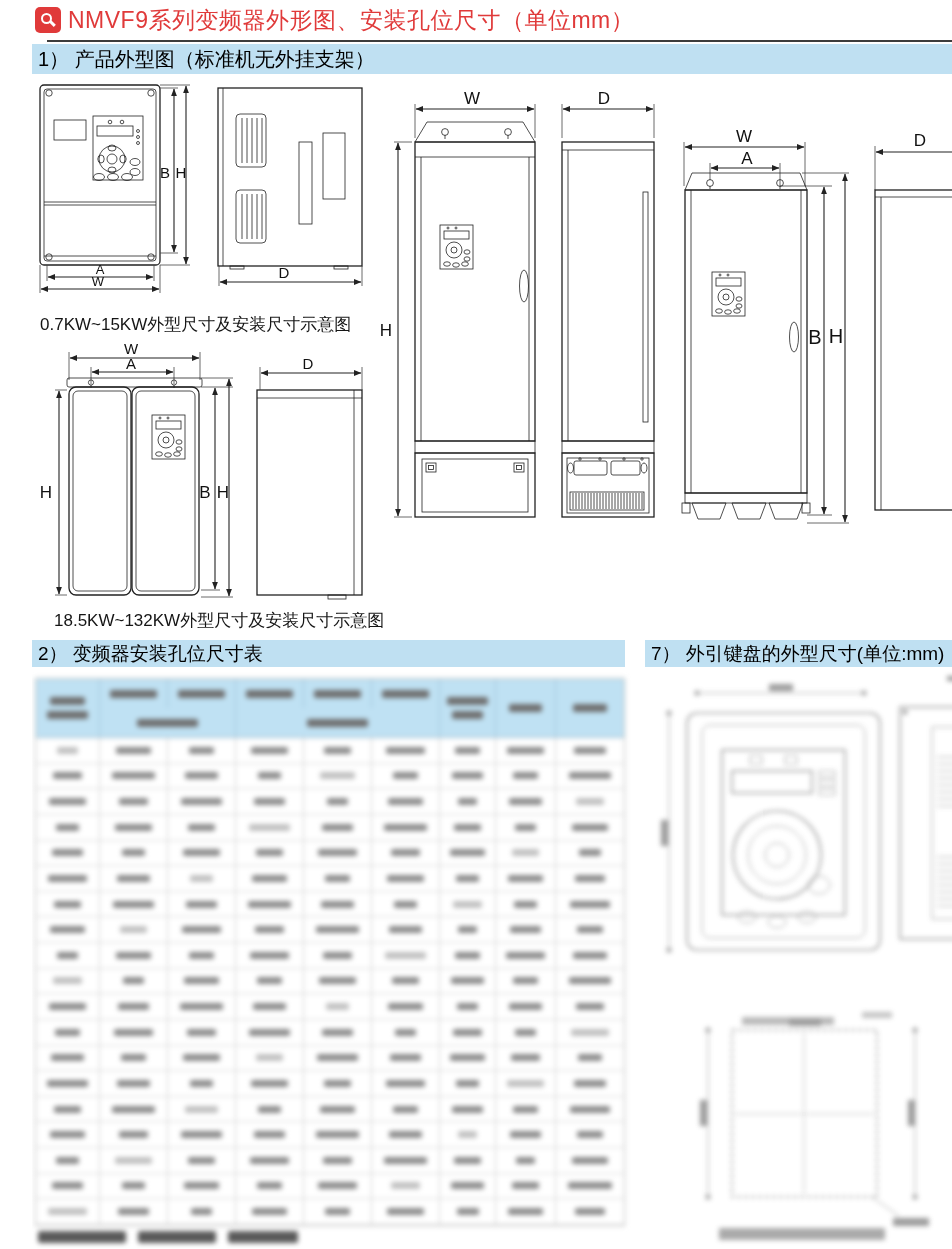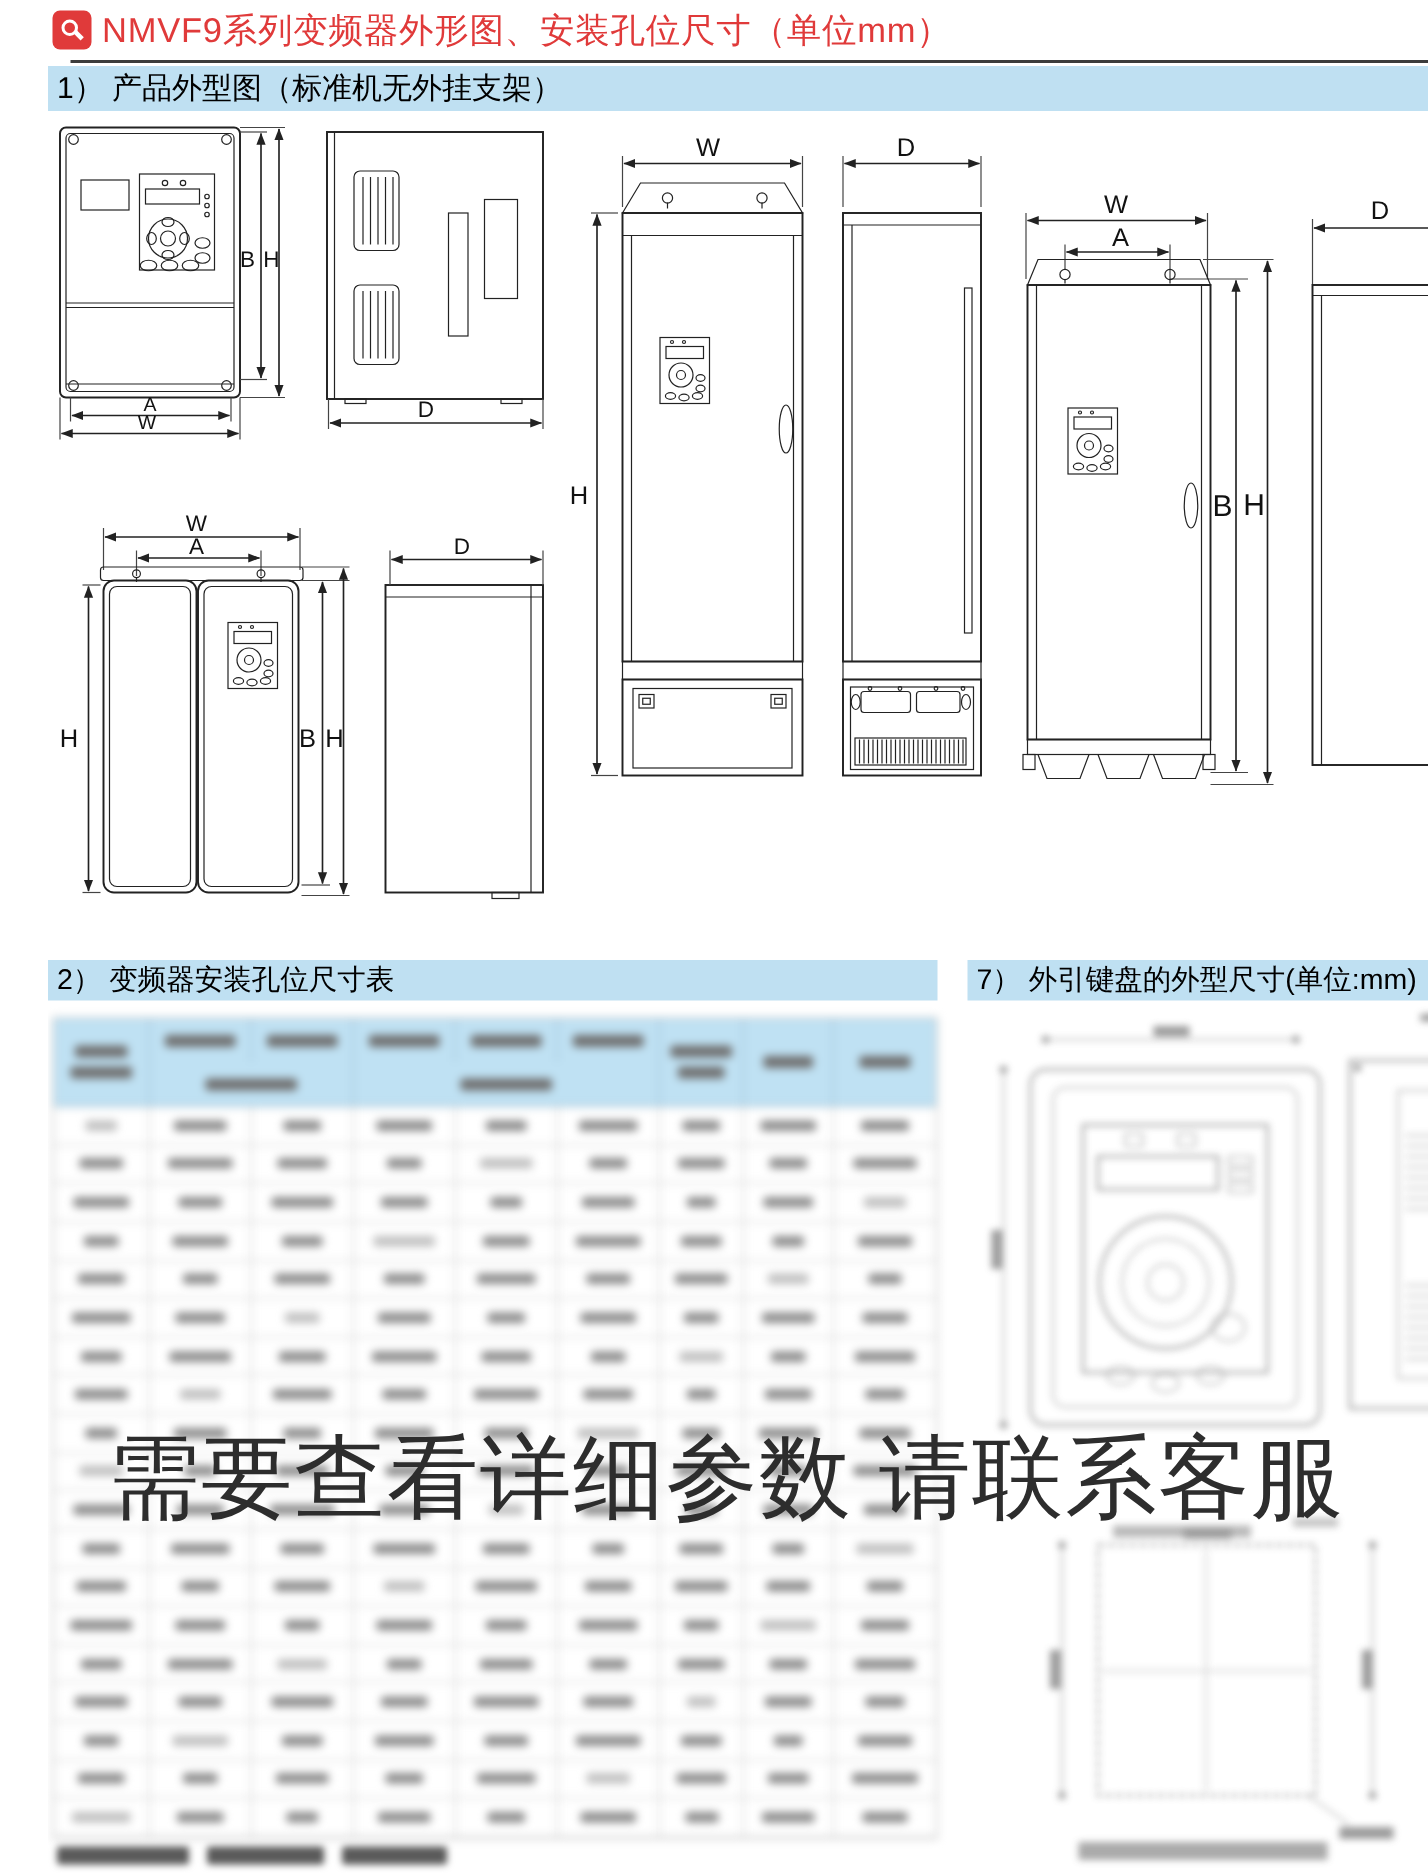--- a/index.html
+++ b/index.html
@@ -298,20 +298,22 @@
         <line x1="938" y1="68" x2="938" y2="112" class="ext"></line>
       <line x1="844" y1="74" x2="937" y2="74" class="dim" marker-start="url(#ah)" marker-end="url(#ah)"></line>
       <text x="888" y="68" class="lbl17">D</text>
       <rect x="843" y="112" width="97" height="320" class="ol"></rect>
       <line x1="843" y1="119" x2="940" y2="119" class="th"></line>
       <line x1="849" y1="119" x2="849" y2="432" class="th"></line>
       <rect x="927" y="130" width="6" height="227" class="th"></rect>
     </g>
   </svg>
 
+  <div class="abs caption cap1">0.7KW~15KW外型尺寸及安装尺寸示意图</div>
+  <div class="abs caption cap2">18.5KW~132KW外型尺寸及安装尺寸示意图</div>
 
   <div class="abs blurtable">
     <div class="thead">
       <div class="hc" style="grid-row:1/3;flex-direction:column;gap:6px">
         <div class="hblob" style="width:55%"></div>
           <div class="hblob" style="width:65%"></div>
       </div>
       <div class="hc">
           <div class="hblob" style="width:70%"></div>
         </div>
@@ -958,15 +960,14 @@
         <circle cx="268" cy="525" r="2.5" class="kp-blob"></circle>
       <rect x="261" y="428" width="7" height="26" class="kp-blob"></rect>
       <rect x="142" y="347" width="32" height="7" class="kp-blob"></rect>
       <line x1="225" y1="525" x2="252" y2="544" class="kp-thin"></line>
       <rect x="246" y="546" width="36" height="8" class="kp-blob"></rect>
 
       <rect x="72" y="556" width="166" height="12" class="kp-blob" opacity="0.85"></rect>
     </svg>
   </div>
 
-  <div class="abs watermark">需要查看详细参数 请联系客服</div>
 
 </div>
 
 </body></html>

